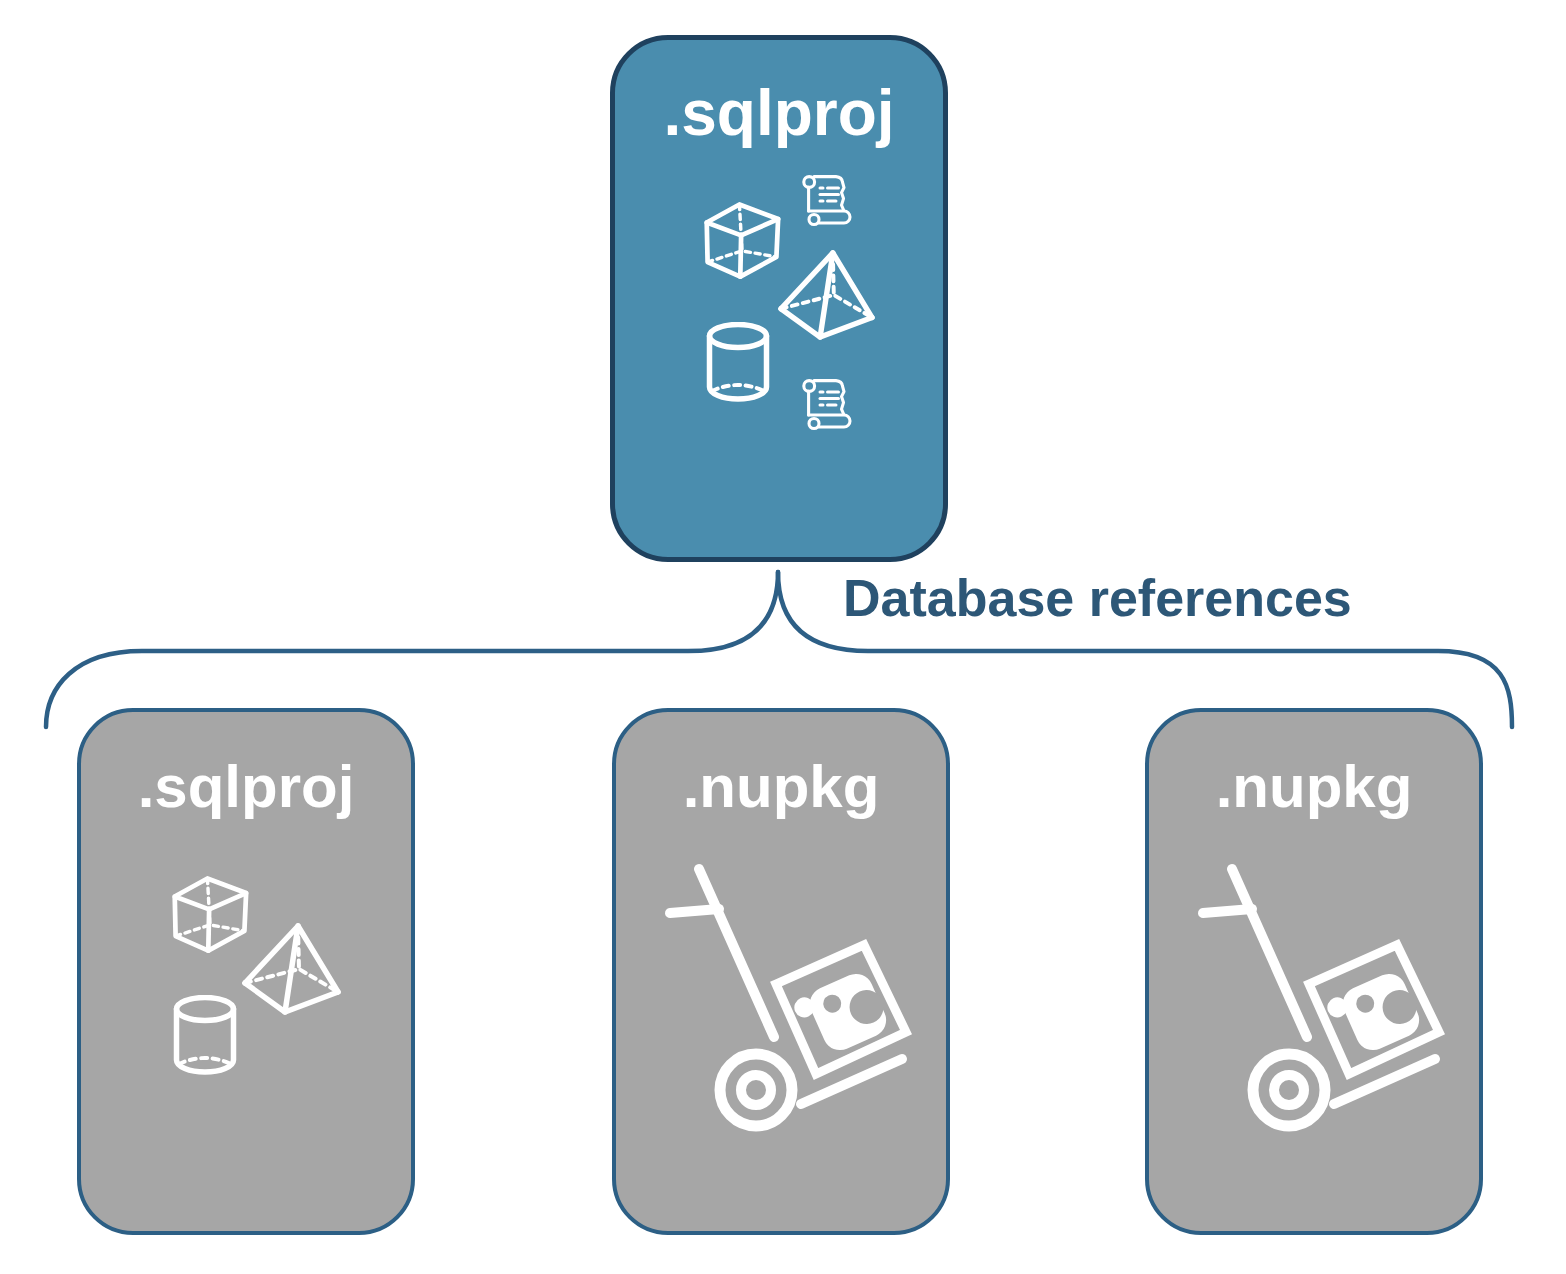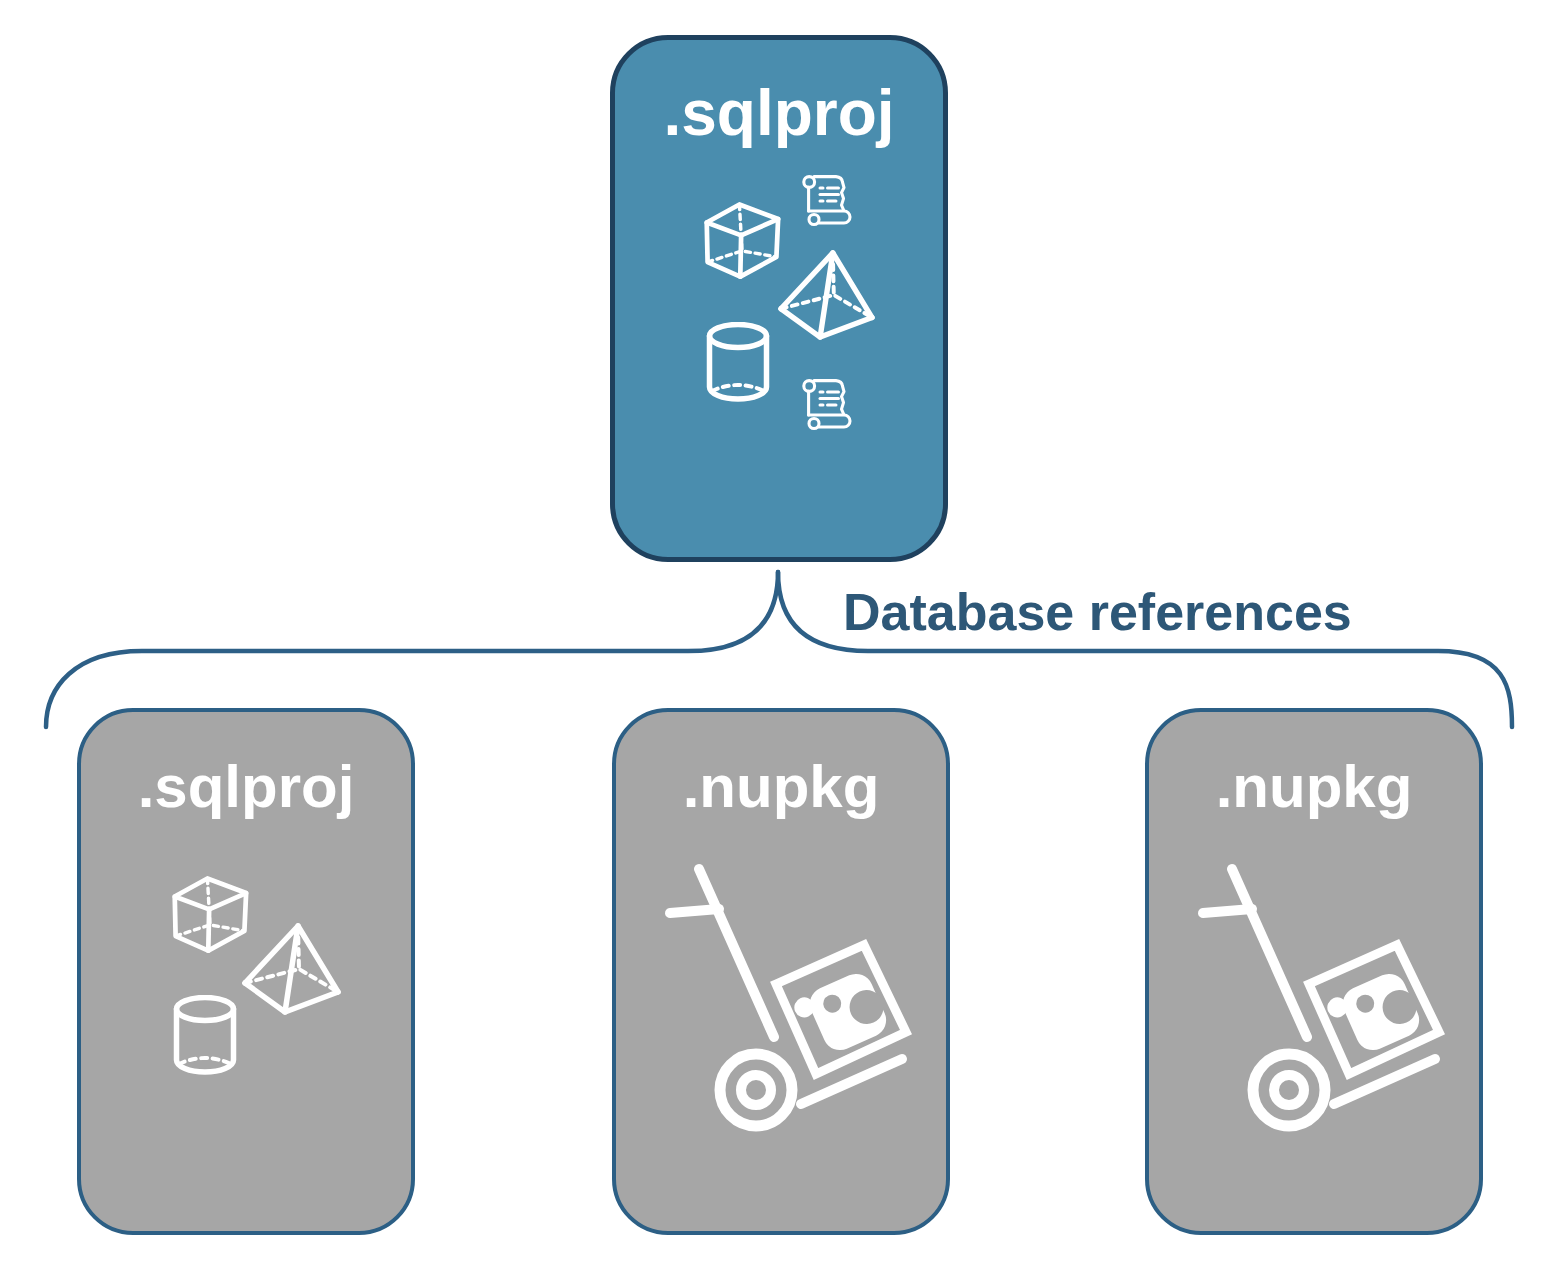--- a/index.html
+++ b/index.html
@@ -49,21 +49,21 @@
   
   .child .i-cube{left:86px;top:162px;width:86px;height:82px;}
   .child .i-pyramid{left:160px;top:210px;width:100px;height:95px;}
   .child .i-cylinder{left:91px;top:283px;width:66px;height:82px;}
   
   .child .i-dolly{left:45px;top:145px;width:260px;height:280px;}
   
   .brace{position:absolute;left:0;top:560px;width:1566px;height:190px;}
   .brace path{stroke:var(--connector-line);stroke-width:4.5;fill:none;stroke-linecap:round;}
   .connector-label{
-    position:absolute;left:843px;top:582px;
+    position:absolute;left:843px;top:568px;
     font-size:52px;font-weight:bold;color:var(--connector-label);white-space:nowrap;
   }
   .defs-holder{position:absolute;width:0;height:0;overflow:hidden;}
 </style>
 </head>
 <body>
 
 <svg class="defs-holder" aria-hidden="true">
   <defs>
     <symbol id="sym-cube" viewBox="0 0 100 95">

